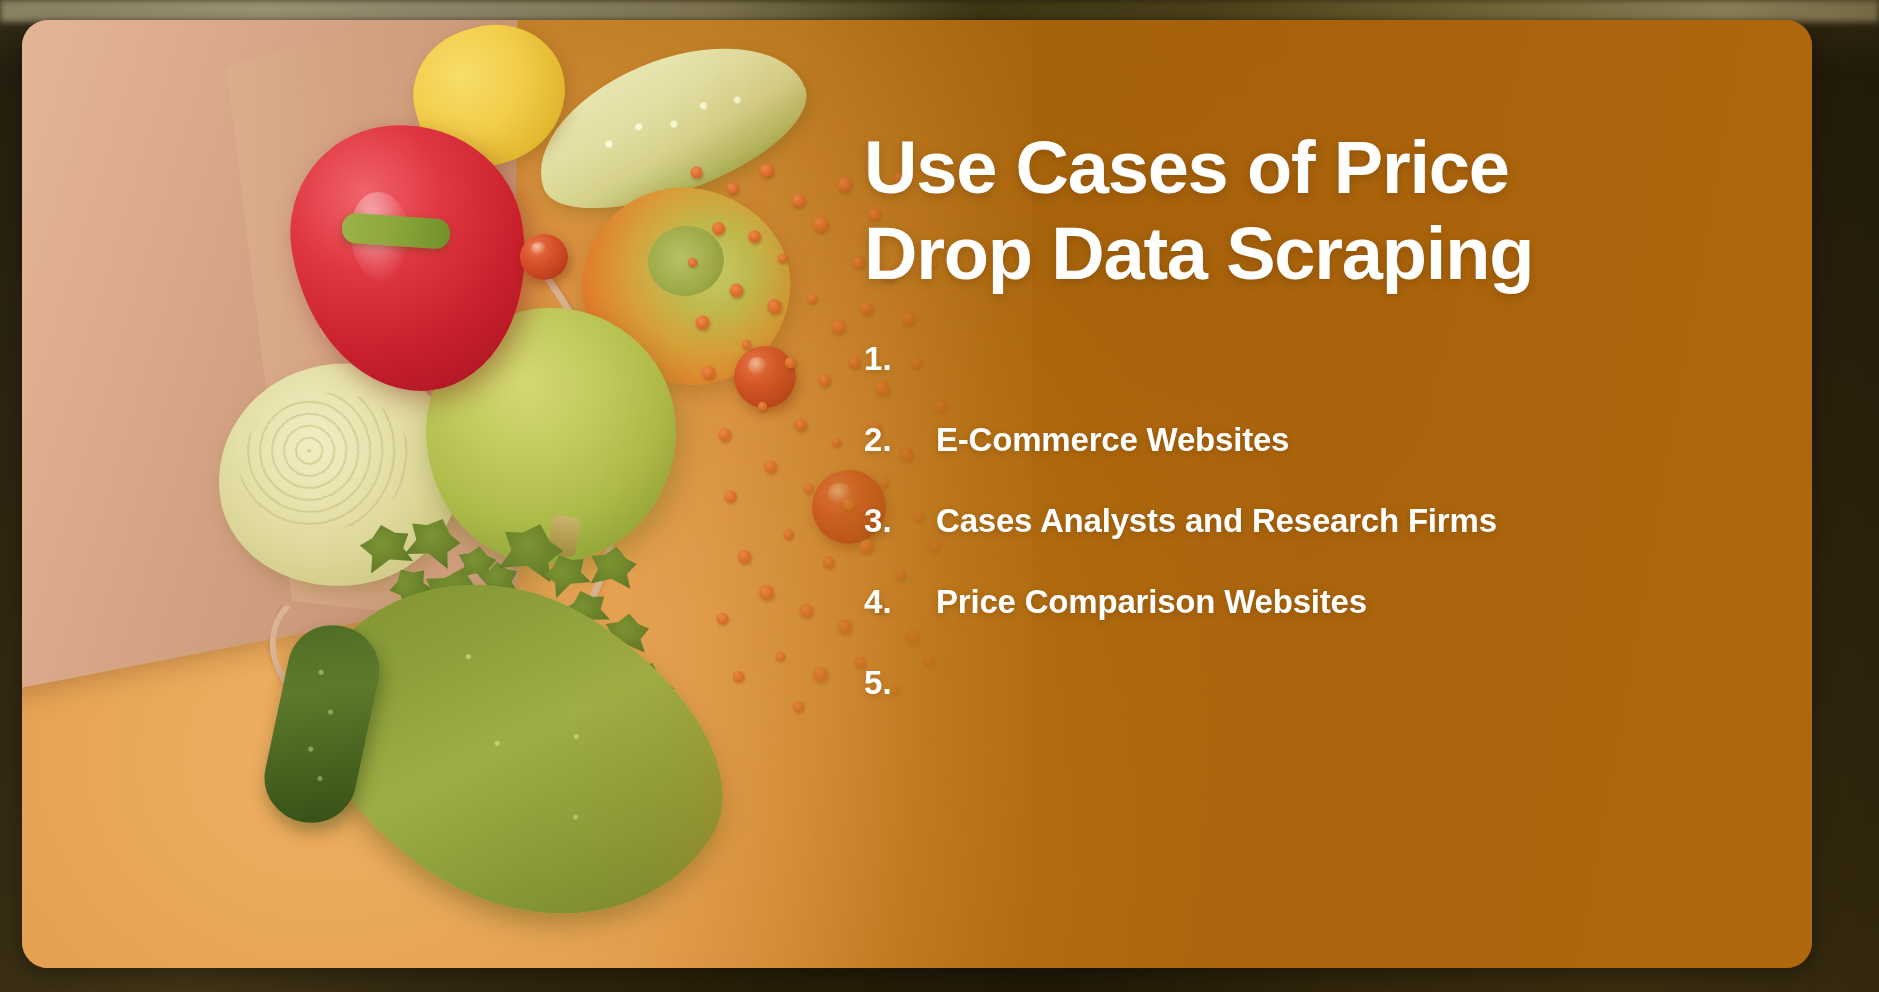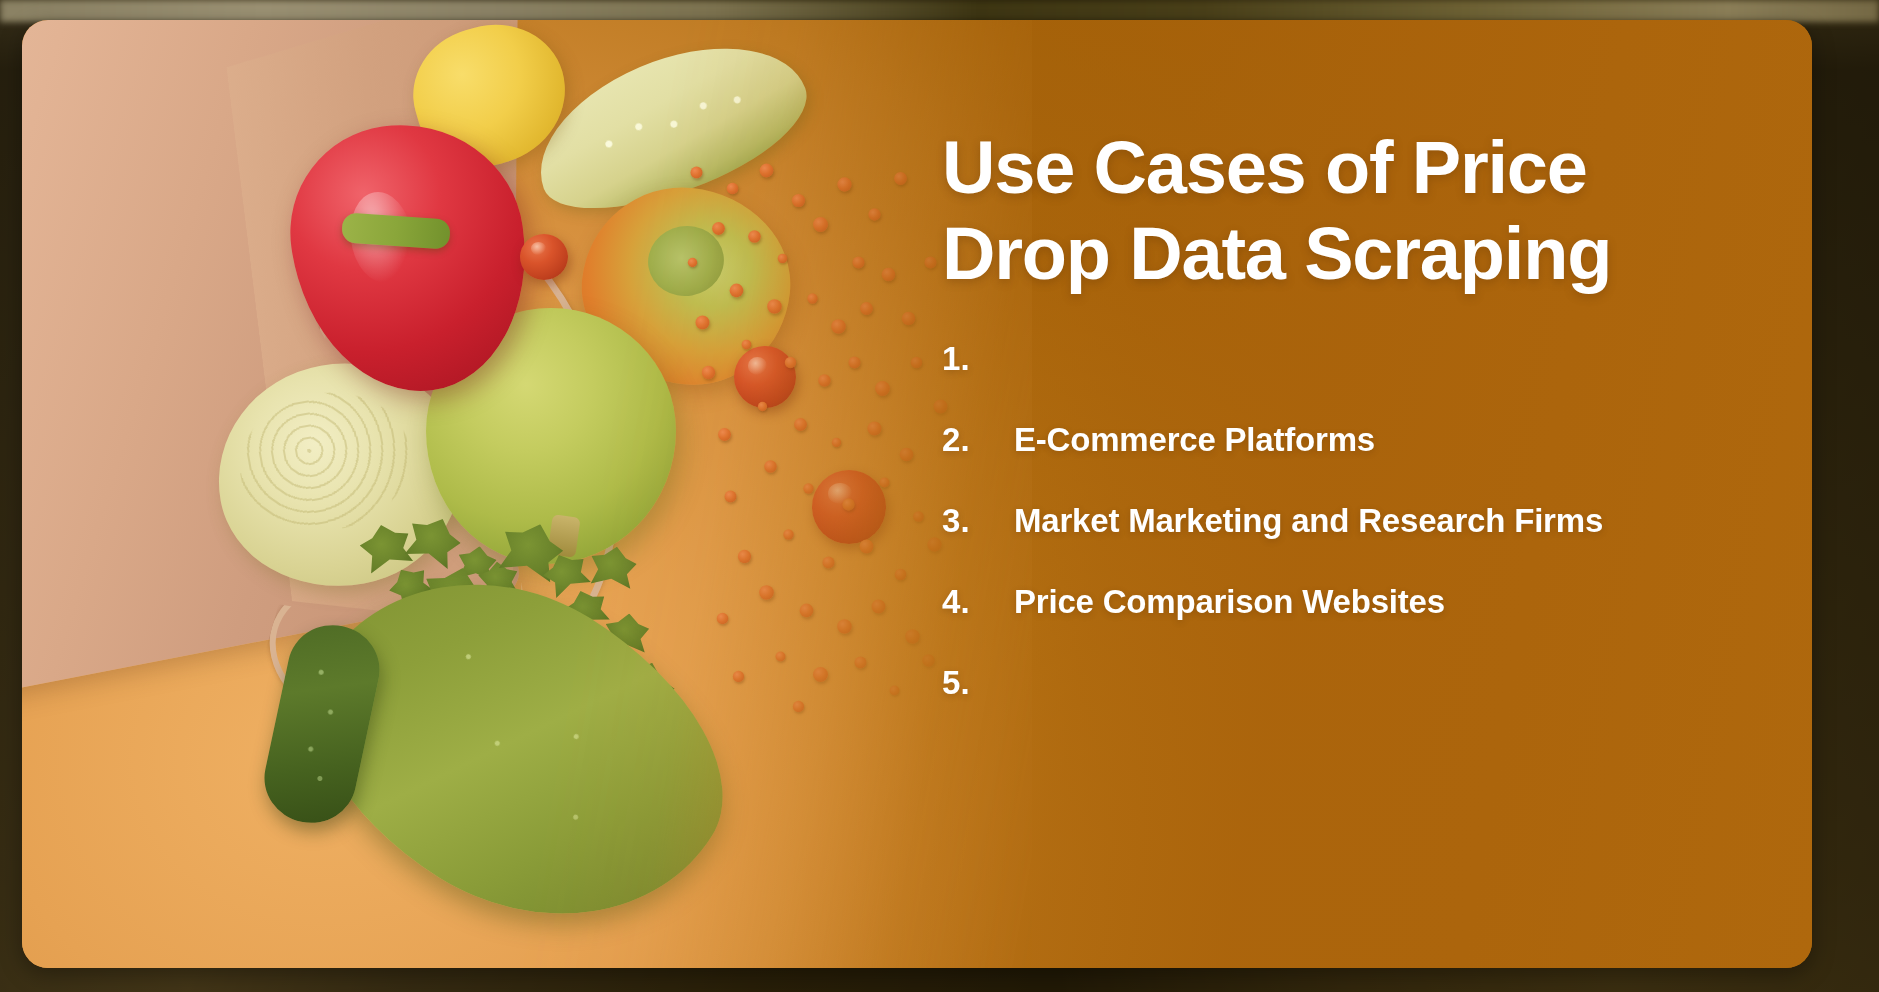--- a/index.html
+++ b/index.html
@@ -314,21 +314,21 @@
   #lentils i {
     position:absolute; display:block;
     width: 13px; height: 13px; border-radius: 50%;
     background: radial-gradient(circle at 36% 32%, #f08b52 0%, #e0712f 48%, #c25a20 100%);
     box-shadow: 1px 2px 3px rgba(110,50,10,.35);
   }
 
   
   #content {
     position: absolute;
-    left: 920px;
+    left: 842px;
     top: 0;
     width: 900px;
     height: 824px;
   }
 
   #title {
     position: absolute;
     left: 0;
     top: 105px;
     width: 880px;
@@ -518,25 +518,25 @@
 
     <h1 id="title">Use Cases of Price
 Drop Data Scraping</h1>
 
     <ol id="uselist">
       <li>
         <span class="num">1.</span>
       </li>
       <li>
         <span class="num">2.</span>
-        <span class="label">E-Commerce Platforms</span>
+        <span class="label">E-Commerce Websites</span>
       </li>
       <li>
         <span class="num">3.</span>
-        <span class="label">Market Marketing and Research Firms</span>
+        <span class="label">Cases Analysts and Research Firms</span>
       </li>
       <li>
         <span class="num">4.</span>
         <span class="label">Price Comparison Websites</span>
       </li>
       <li>
         <span class="num">5.</span>
       </li>
     </ol>
 

